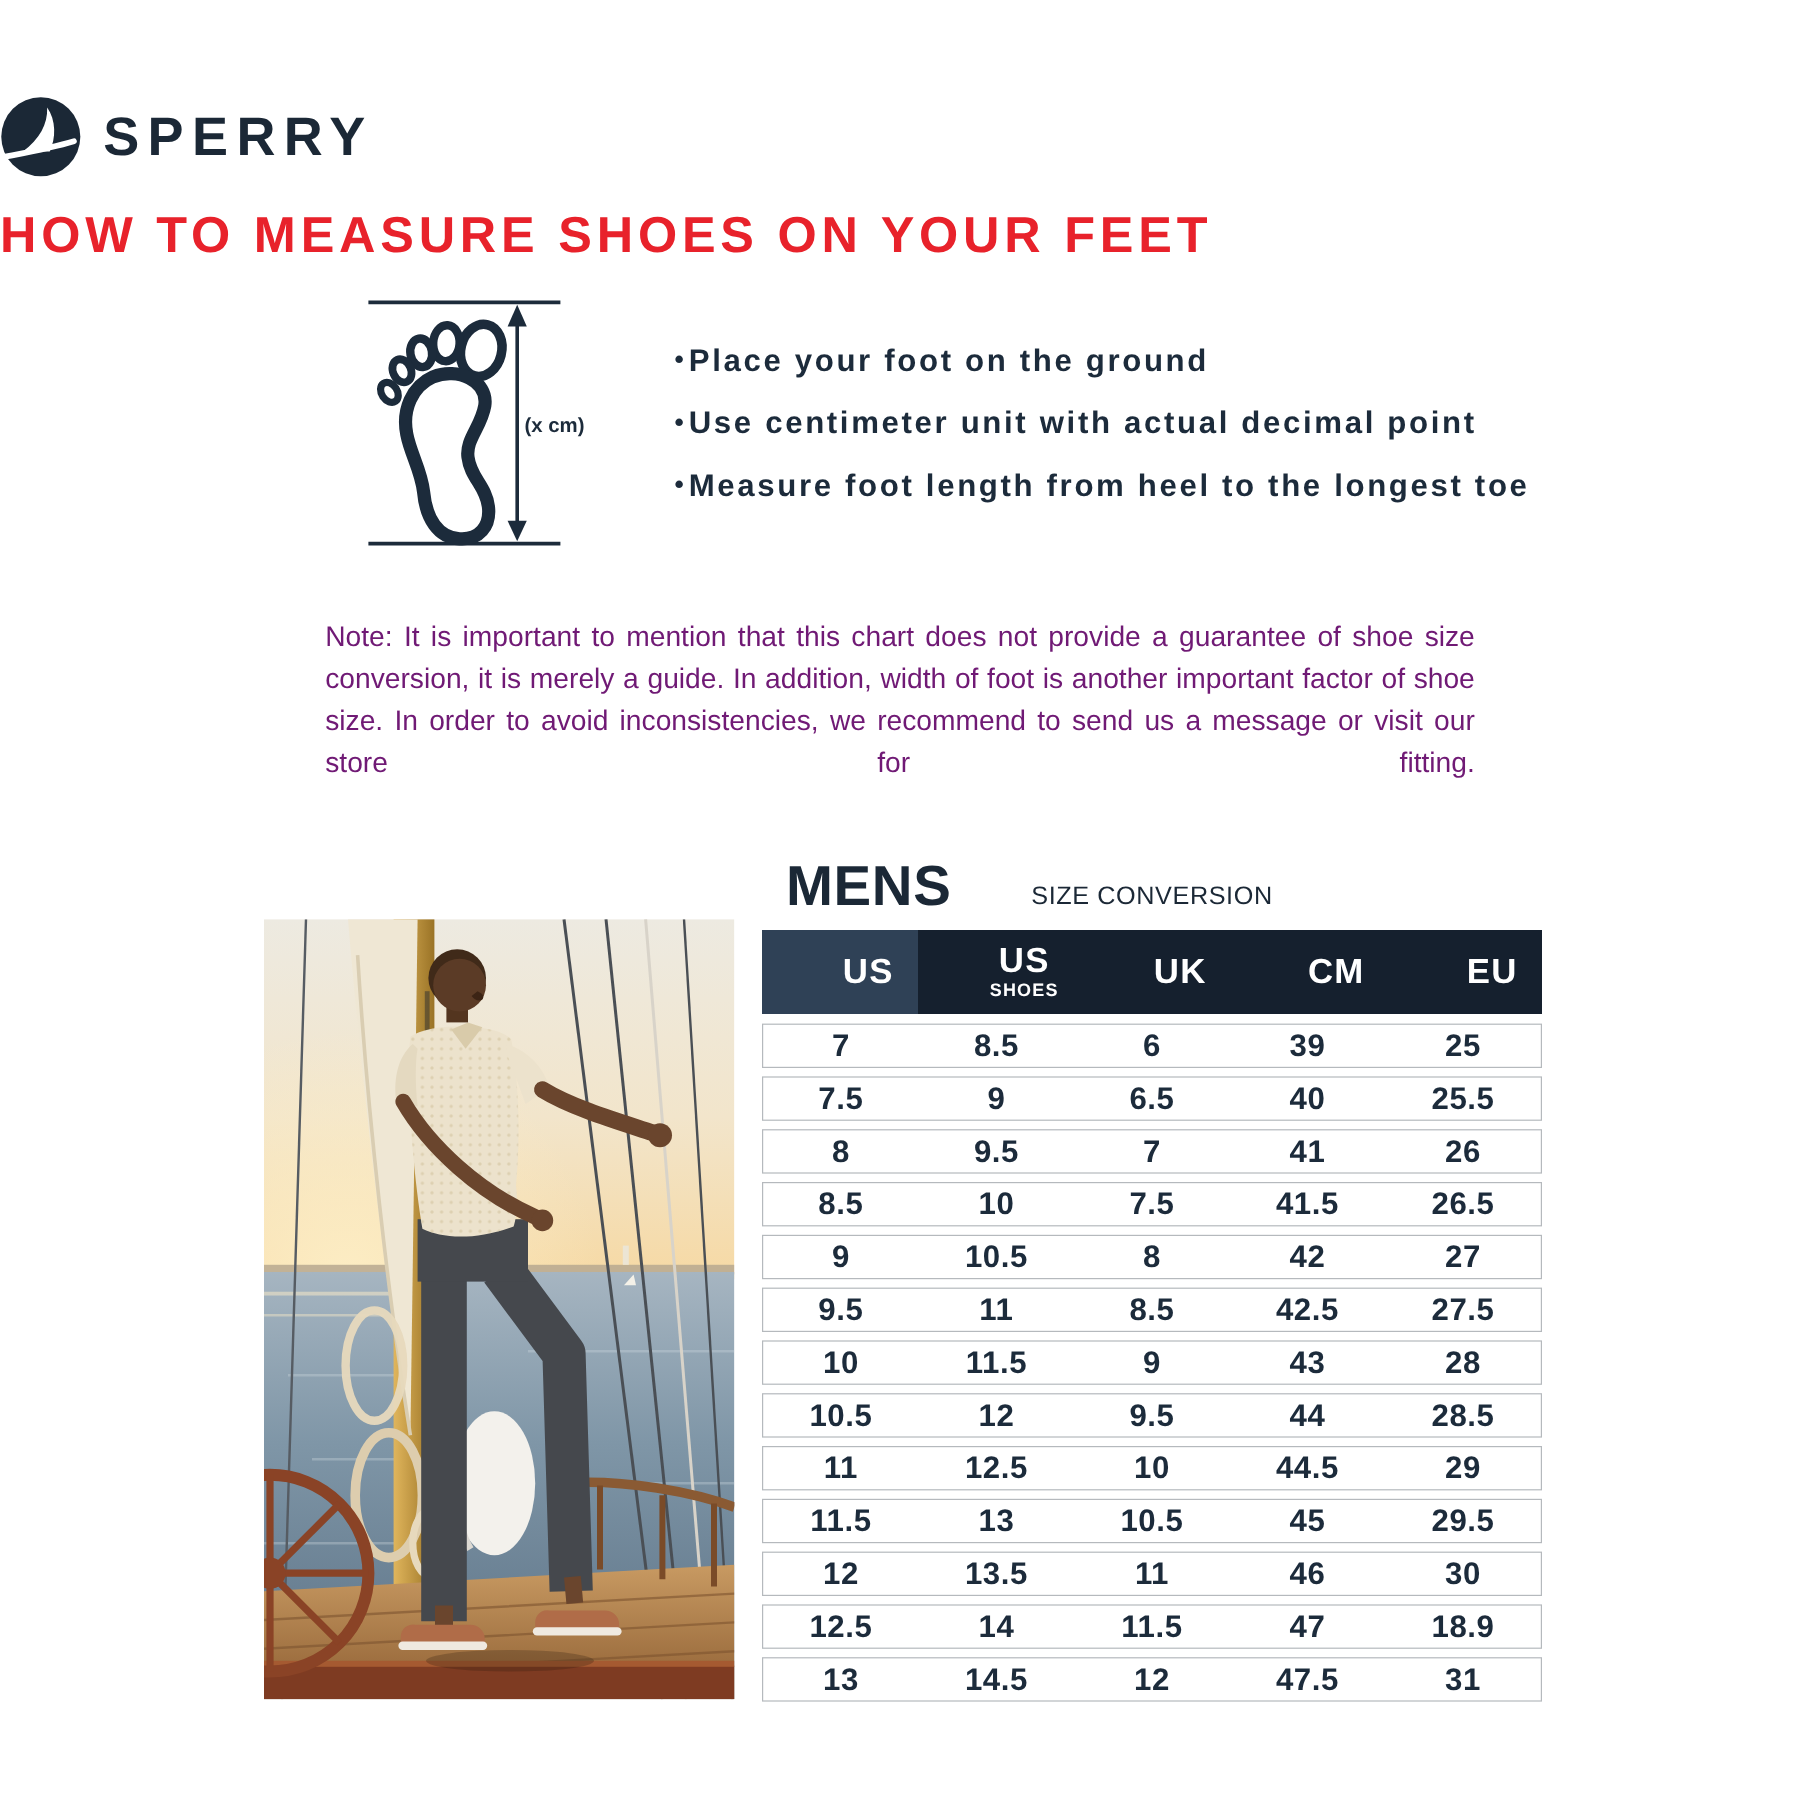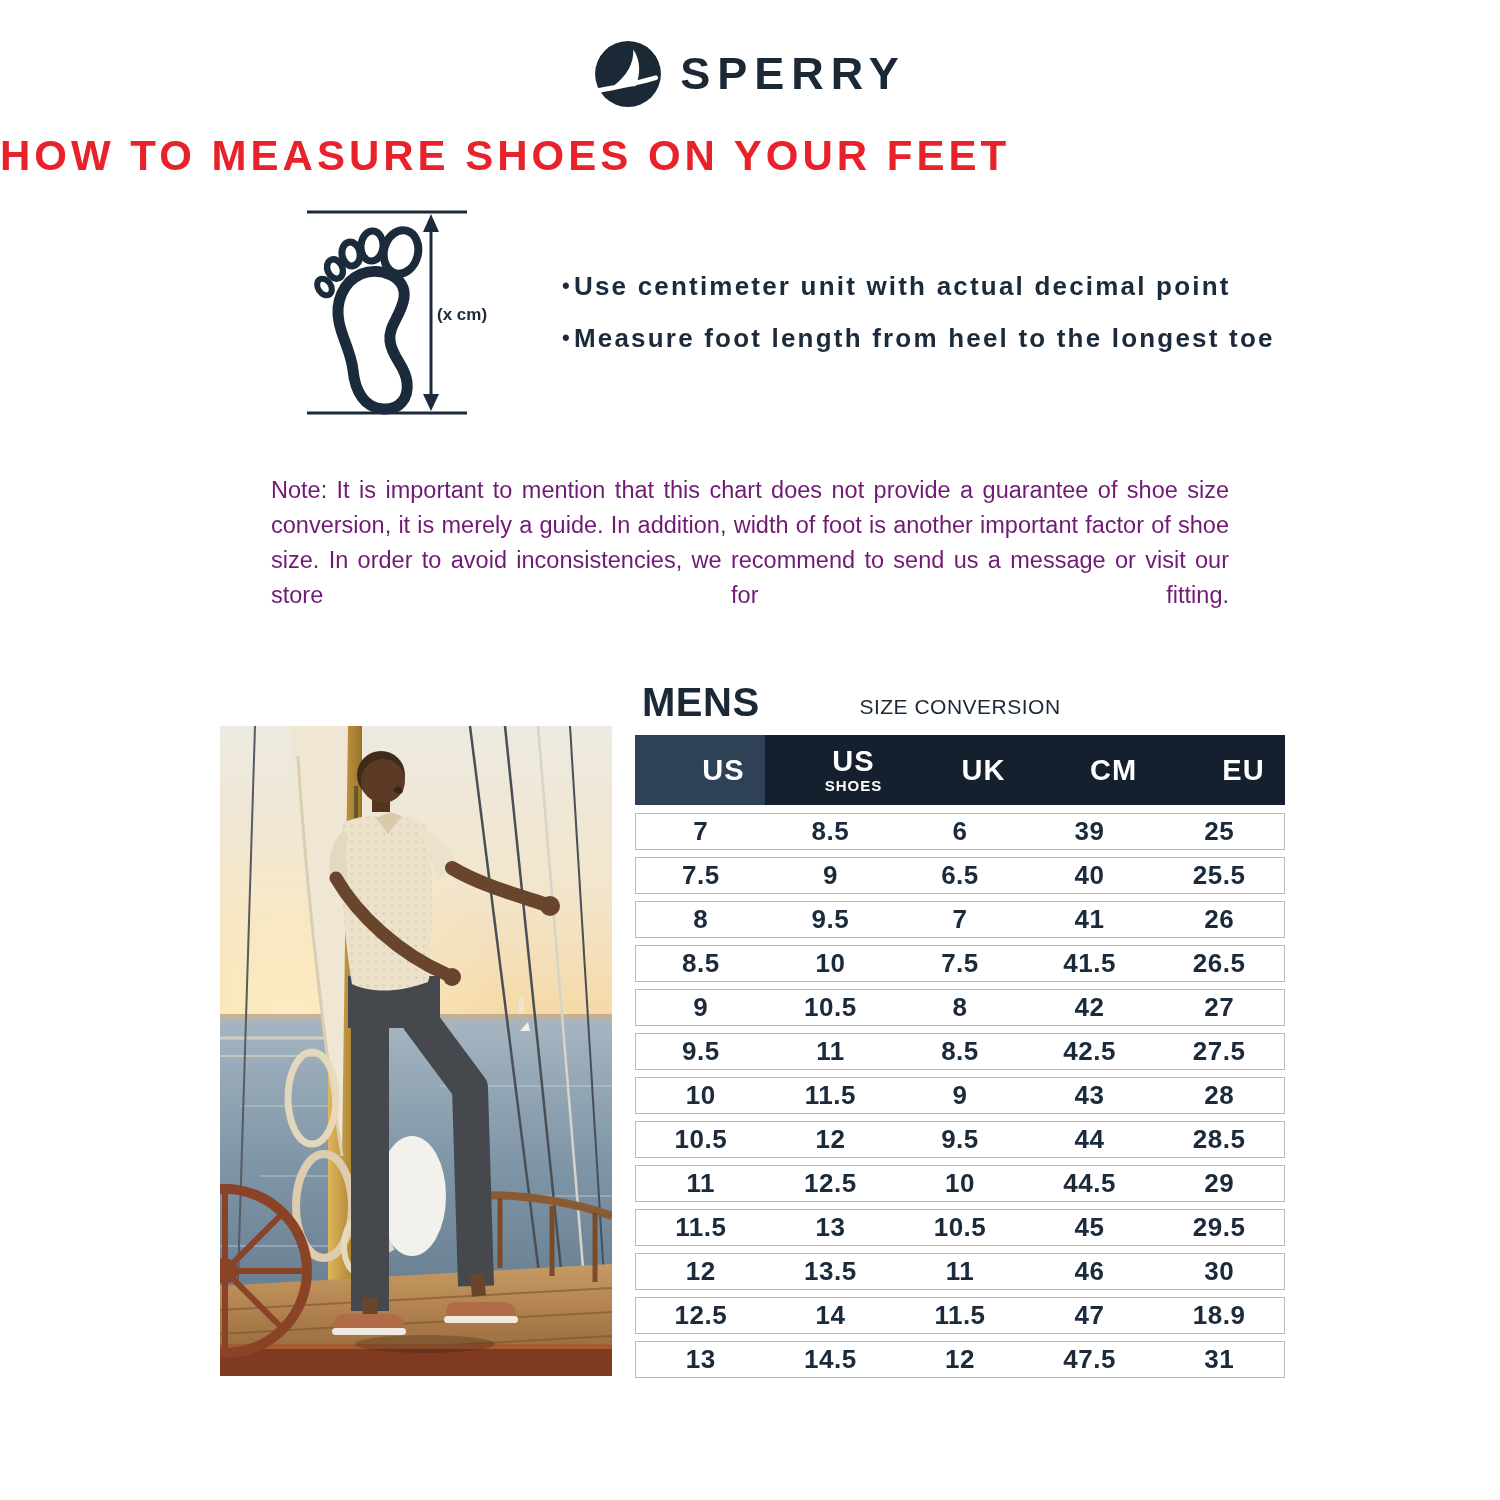--- a/index.html
+++ b/index.html
@@ -9,21 +9,21 @@
     --header-light:#2f4156;
     --red:#e8222b;
     --row-border:#b5b9bd;
   }
   *{margin:0;padding:0;box-sizing:border-box;}
   html,body{width:1500px;height:1500px;background:#ffffff;overflow:hidden;}
   body{font-family:"Liberation Sans",sans-serif;color:var(--navy);}
   .page{position:relative;width:1500px;height:1500px;background:#fff;}
 
   
-  .logo-row{display:flex;justify-content:center;align-items:center;gap:18px;padding-top:40px;}
+  .logo-row{display:flex;justify-content:flex-start;align-items:center;gap:18px;padding-top:80px;}
   .logo-mark{width:68px;height:68px;flex:0 0 auto;}
   .brand-name{font-size:45px;font-weight:700;letter-spacing:7px;color:var(--logo-navy);}
 
   
   .main-heading{margin-top:24px;font-size:42px;font-weight:700;
     letter-spacing:4px;color:var(--red);}
 
   
   .measure-row{margin-top:26px;margin-left:305px;display:flex;align-items:center;gap:52px;}
   .foot-diagram{width:205px;height:212px;flex:0 0 auto;}
@@ -36,21 +36,21 @@
   .note-text{width:958px;margin:55px auto 0;font-size:23.5px;line-height:35px;
     color:#701a75;text-align:justify;text-align-last:justify;}
 
   
   .content-row{margin-top:58px;padding-left:220px;display:flex;gap:23px;}
   .boat-photo{width:392px;height:650px;margin-top:55px;flex:0 0 auto;}
   .boat-photo svg{display:block;width:100%;height:100%;}
 
   .table-col{width:650px;flex:0 0 auto;}
   .table-titles{position:relative;height:50px;}
-  .section-title{position:absolute;left:7px;bottom:-4px;font-size:40px;font-weight:700;
+  .section-title{position:absolute;left:20px;bottom:-4px;font-size:47px;font-weight:700;
     letter-spacing:0.5px;color:var(--logo-navy);}
   .table-subtitle{position:absolute;left:0;right:0;bottom:2px;text-align:center;
     font-size:21px;font-weight:400;letter-spacing:0.5px;color:var(--logo-navy);}
 
   .thead{margin-top:14px;display:flex;height:70px;background:var(--header-dark);}
   .hcell{width:130px;display:flex;flex-direction:column;justify-content:center;align-items:center;
     color:#fff;line-height:1.05;padding-left:47px;}
   .hcell.first{background:var(--header-light);}
   .hmain{font-size:29px;font-weight:700;letter-spacing:1px;}
   .hsub{font-size:15px;font-weight:700;letter-spacing:1px;margin-top:1px;}
@@ -92,20 +92,21 @@
         <ellipse cx="55" cy="24" rx="11" ry="15" transform="rotate(4 55 24)" fill="#fff" stroke="#1c2b3b" stroke-width="7"></ellipse>
         <ellipse cx="34" cy="32" rx="9" ry="12" transform="rotate(-10 34 32)" fill="#fff" stroke="#1c2b3b" stroke-width="7"></ellipse>
         <ellipse cx="18" cy="47" rx="7.5" ry="10" transform="rotate(-24 18 47)" fill="#fff" stroke="#1c2b3b" stroke-width="6.5"></ellipse>
         <ellipse cx="7.5" cy="65" rx="6.5" ry="9" transform="rotate(-34 7.5 65)" fill="#fff" stroke="#1c2b3b" stroke-width="6"></ellipse>
         <path d="M44,52 C26,60 18,80 22,100 C25,116 34,130 36,148 C38,170 48,186 66,187
                  C82,188 92,177 90,160 C88,143 75,136 73,119 C71,104 84,94 87,76
                  C90,55 64,44 44,52 Z" fill="#fff" stroke="#1c2b3b" stroke-width="11" stroke-linejoin="round"></path>
       </g>
     </svg>
     <ul class="bullet-list">
+        <li>Place your foot on the ground</li>
         <li>Use centimeter unit with actual decimal point</li>
         <li>Measure foot length from heel to the longest toe</li>
       </ul>
   </div>
 
   <p class="note-text">Note: It is important to mention that this chart does not provide a guarantee of shoe size conversion, it is merely a guide. In addition, width of foot is another important factor of shoe size. In order to avoid inconsistencies, we recommend to send us a message or visit our store for fitting.</p>
 
   <div class="content-row">
 
     <div class="boat-photo" role="img" aria-label="Man smiling on a wooden sailboat at sunset, holding the rigging, wearing boat shoes">

